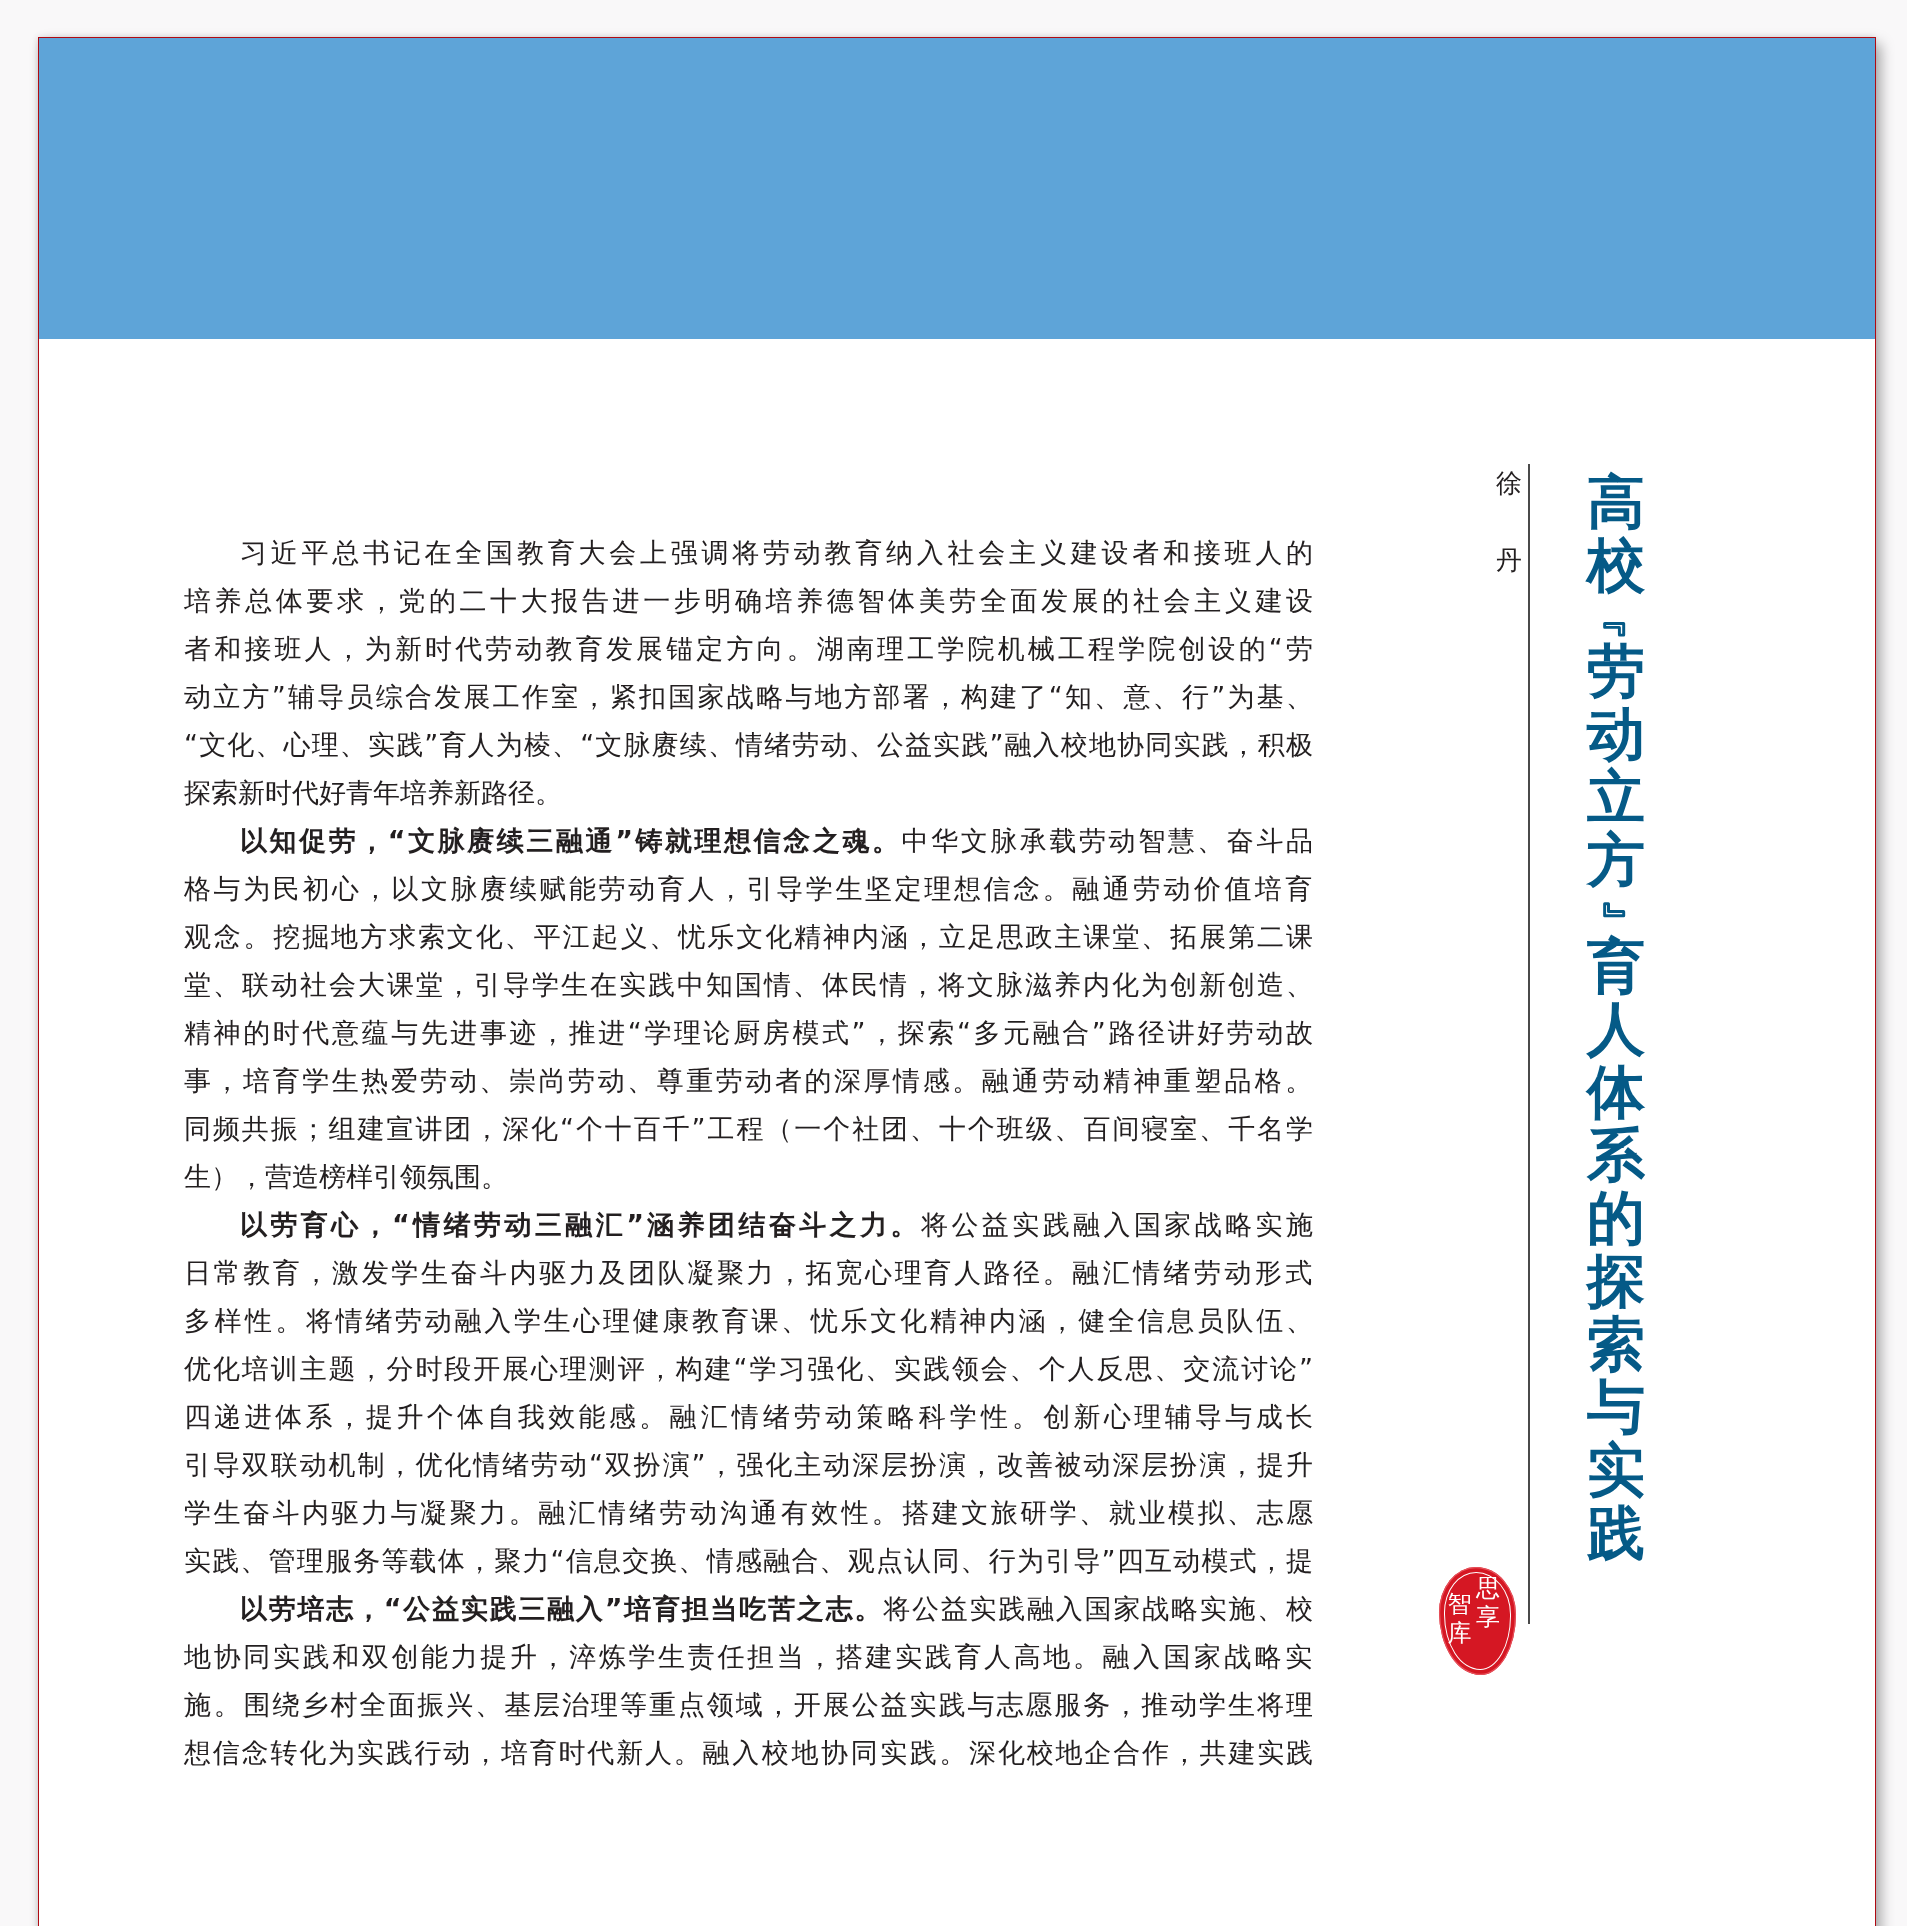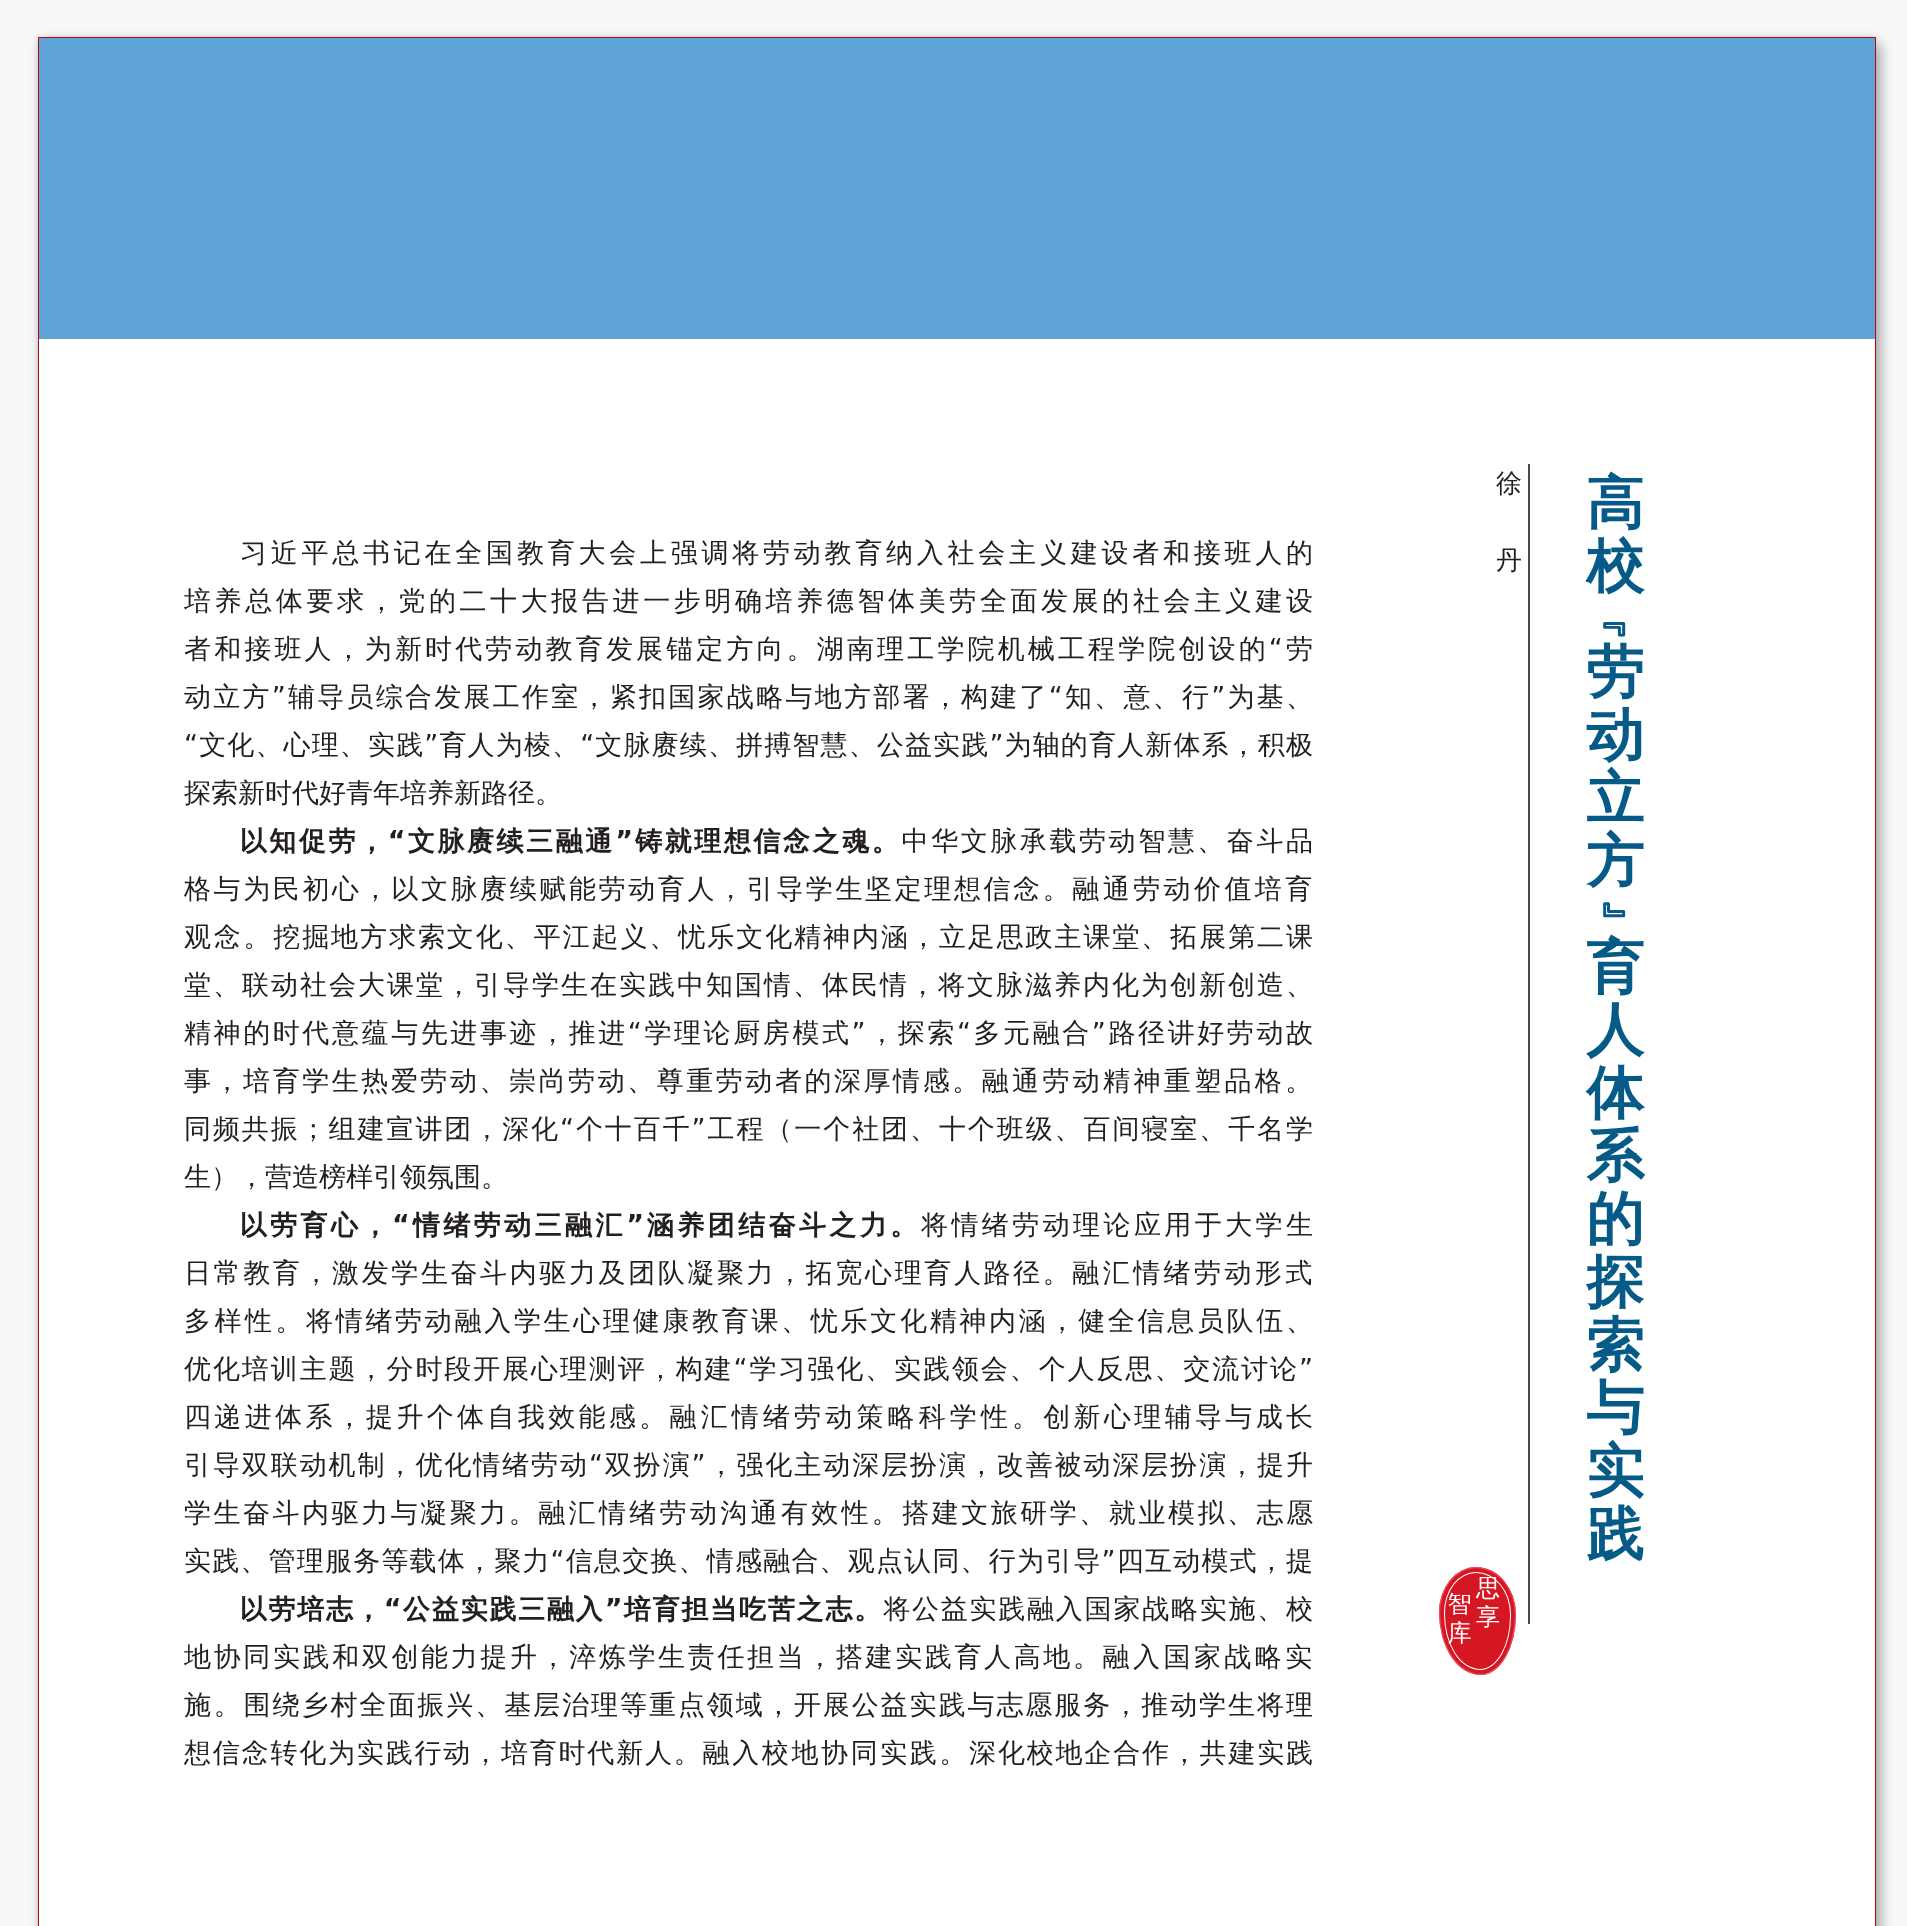--- a/index.html
+++ b/index.html
@@ -69,35 +69,35 @@
 
 <div class="page">
   <div class="header-band"></div>
 
   <div class="body-text" id="article-body">
       <div>
         <div class="line indent"><span>习近平总书记在全国教育大会上强调将劳动教育纳入社会主义建设者和接班人的</span></div>
         <div class="line"><span>培养总体要求，党的二十大报告进一步明确培养德智体美劳全面发展的社会主义建设</span></div>
         <div class="line"><span>者和接班人，为新时代劳动教育发展锚定方向。湖南理工学院机械工程学院创设的“劳</span></div>
         <div class="line"><span>动立方”辅导员综合发展工作室，紧扣国家战略与地方部署，构建了“知、意、行”为基、</span></div>
-        <div class="line"><span>“文化、心理、实践”育人为棱、“文脉赓续、拼搏智慧、公益实践”为轴的育人新体系，积极</span></div>
+        <div class="line"><span>“文化、心理、实践”育人为棱、“文脉赓续、情绪劳动、公益实践”融入校地协同实践，积极</span></div>
         <div class="line last"><span>探索新时代好青年培养新路径。</span></div>
       </div>
       <div>
         <div class="line indent"><span class="bold">以知促劳，“文脉赓续三融通”铸就理想信念之魂。</span><span>中华文脉承载劳动智慧、奋斗品</span></div>
         <div class="line"><span>格与为民初心，以文脉赓续赋能劳动育人，引导学生坚定理想信念。</span><span class="kai">融通劳动价值培育</span></div>
         <div class="line"><span class="kai">观念。</span><span>挖掘地方求索文化、平江起义、忧乐文化精神内涵，立足思政主课堂、拓展第二课</span></div>
         <div class="line"><span>堂、联动社会大课堂，引导学生在实践中知国情、体民情，将文脉滋养内化为创新创造、</span></div>
         <div class="line"><span>精神的时代意蕴与先进事迹，推进“学理论厨房模式”，探索“多元融合”路径讲好劳动故</span></div>
         <div class="line"><span>事，培育学生热爱劳动、崇尚劳动、尊重劳动者的深厚情感。</span><span class="kai">融通劳动精神重塑品格。</span></div>
         <div class="line"><span>同频共振；组建宣讲团，深化“个十百千”工程（一个社团、十个班级、百间寝室、千名学</span></div>
         <div class="line last"><span>生），营造榜样引领氛围。</span></div>
       </div>
       <div>
-        <div class="line indent"><span class="bold">以劳育心，“情绪劳动三融汇”涵养团结奋斗之力。</span><span>将情绪劳动理论应用于大学生</span></div>
+        <div class="line indent"><span class="bold">以劳育心，“情绪劳动三融汇”涵养团结奋斗之力。</span><span>将公益实践融入国家战略实施</span></div>
         <div class="line"><span>日常教育，激发学生奋斗内驱力及团队凝聚力，拓宽心理育人路径。</span><span class="kai">融汇情绪劳动形式</span></div>
         <div class="line"><span class="kai">多样性。</span><span>将情绪劳动融入学生心理健康教育课、忧乐文化精神内涵，健全信息员队伍、</span></div>
         <div class="line"><span>优化培训主题，分时段开展心理测评，构建“学习强化、实践领会、个人反思、交流讨论”</span></div>
         <div class="line"><span>四递进体系，提升个体自我效能感。</span><span class="kai">融汇情绪劳动策略科学性。</span><span>创新心理辅导与成长</span></div>
         <div class="line"><span>引导双联动机制，优化情绪劳动“双扮演”，强化主动深层扮演，改善被动深层扮演，提升</span></div>
         <div class="line"><span>学生奋斗内驱力与凝聚力。</span><span class="kai">融汇情绪劳动沟通有效性。</span><span>搭建文旅研学、就业模拟、志愿</span></div>
         <div class="line"><span>实践、管理服务等载体，聚力“信息交换、情感融合、观点认同、行为引导”四互动模式，提</span></div>
       </div>
       <div>
         <div class="line indent"><span class="bold">以劳培志，“公益实践三融入”培育担当吃苦之志。</span><span>将公益实践融入国家战略实施、校</span></div>

